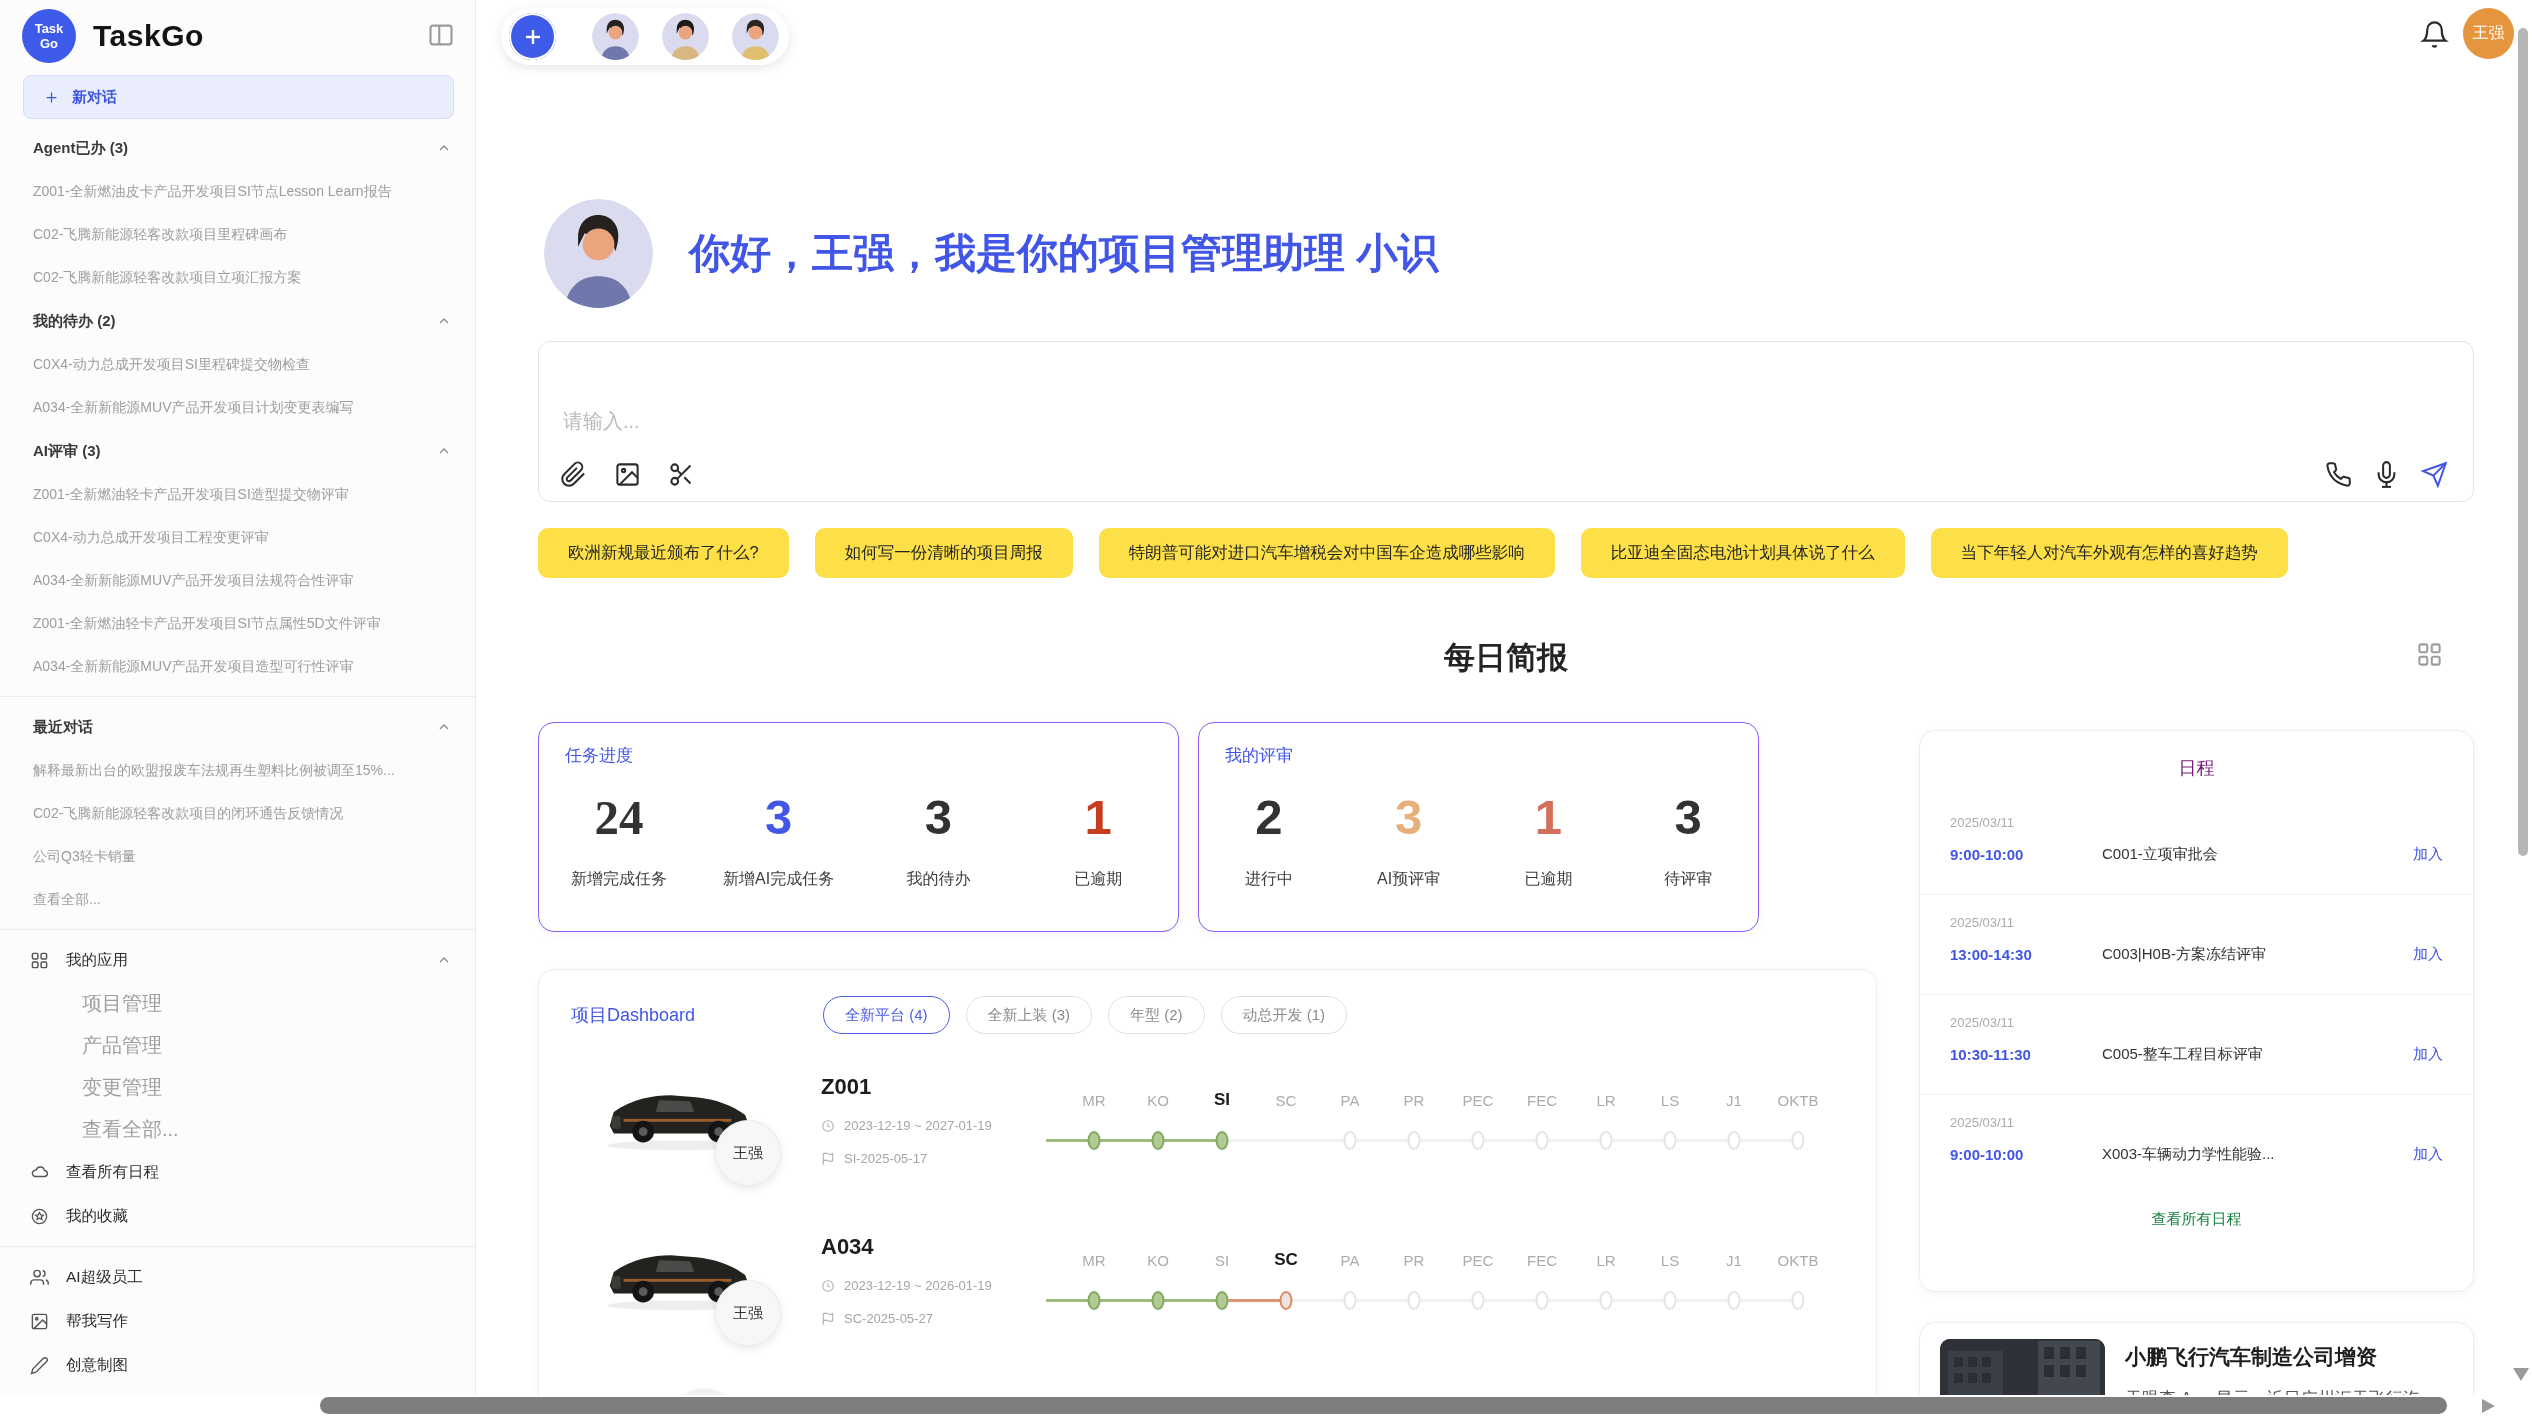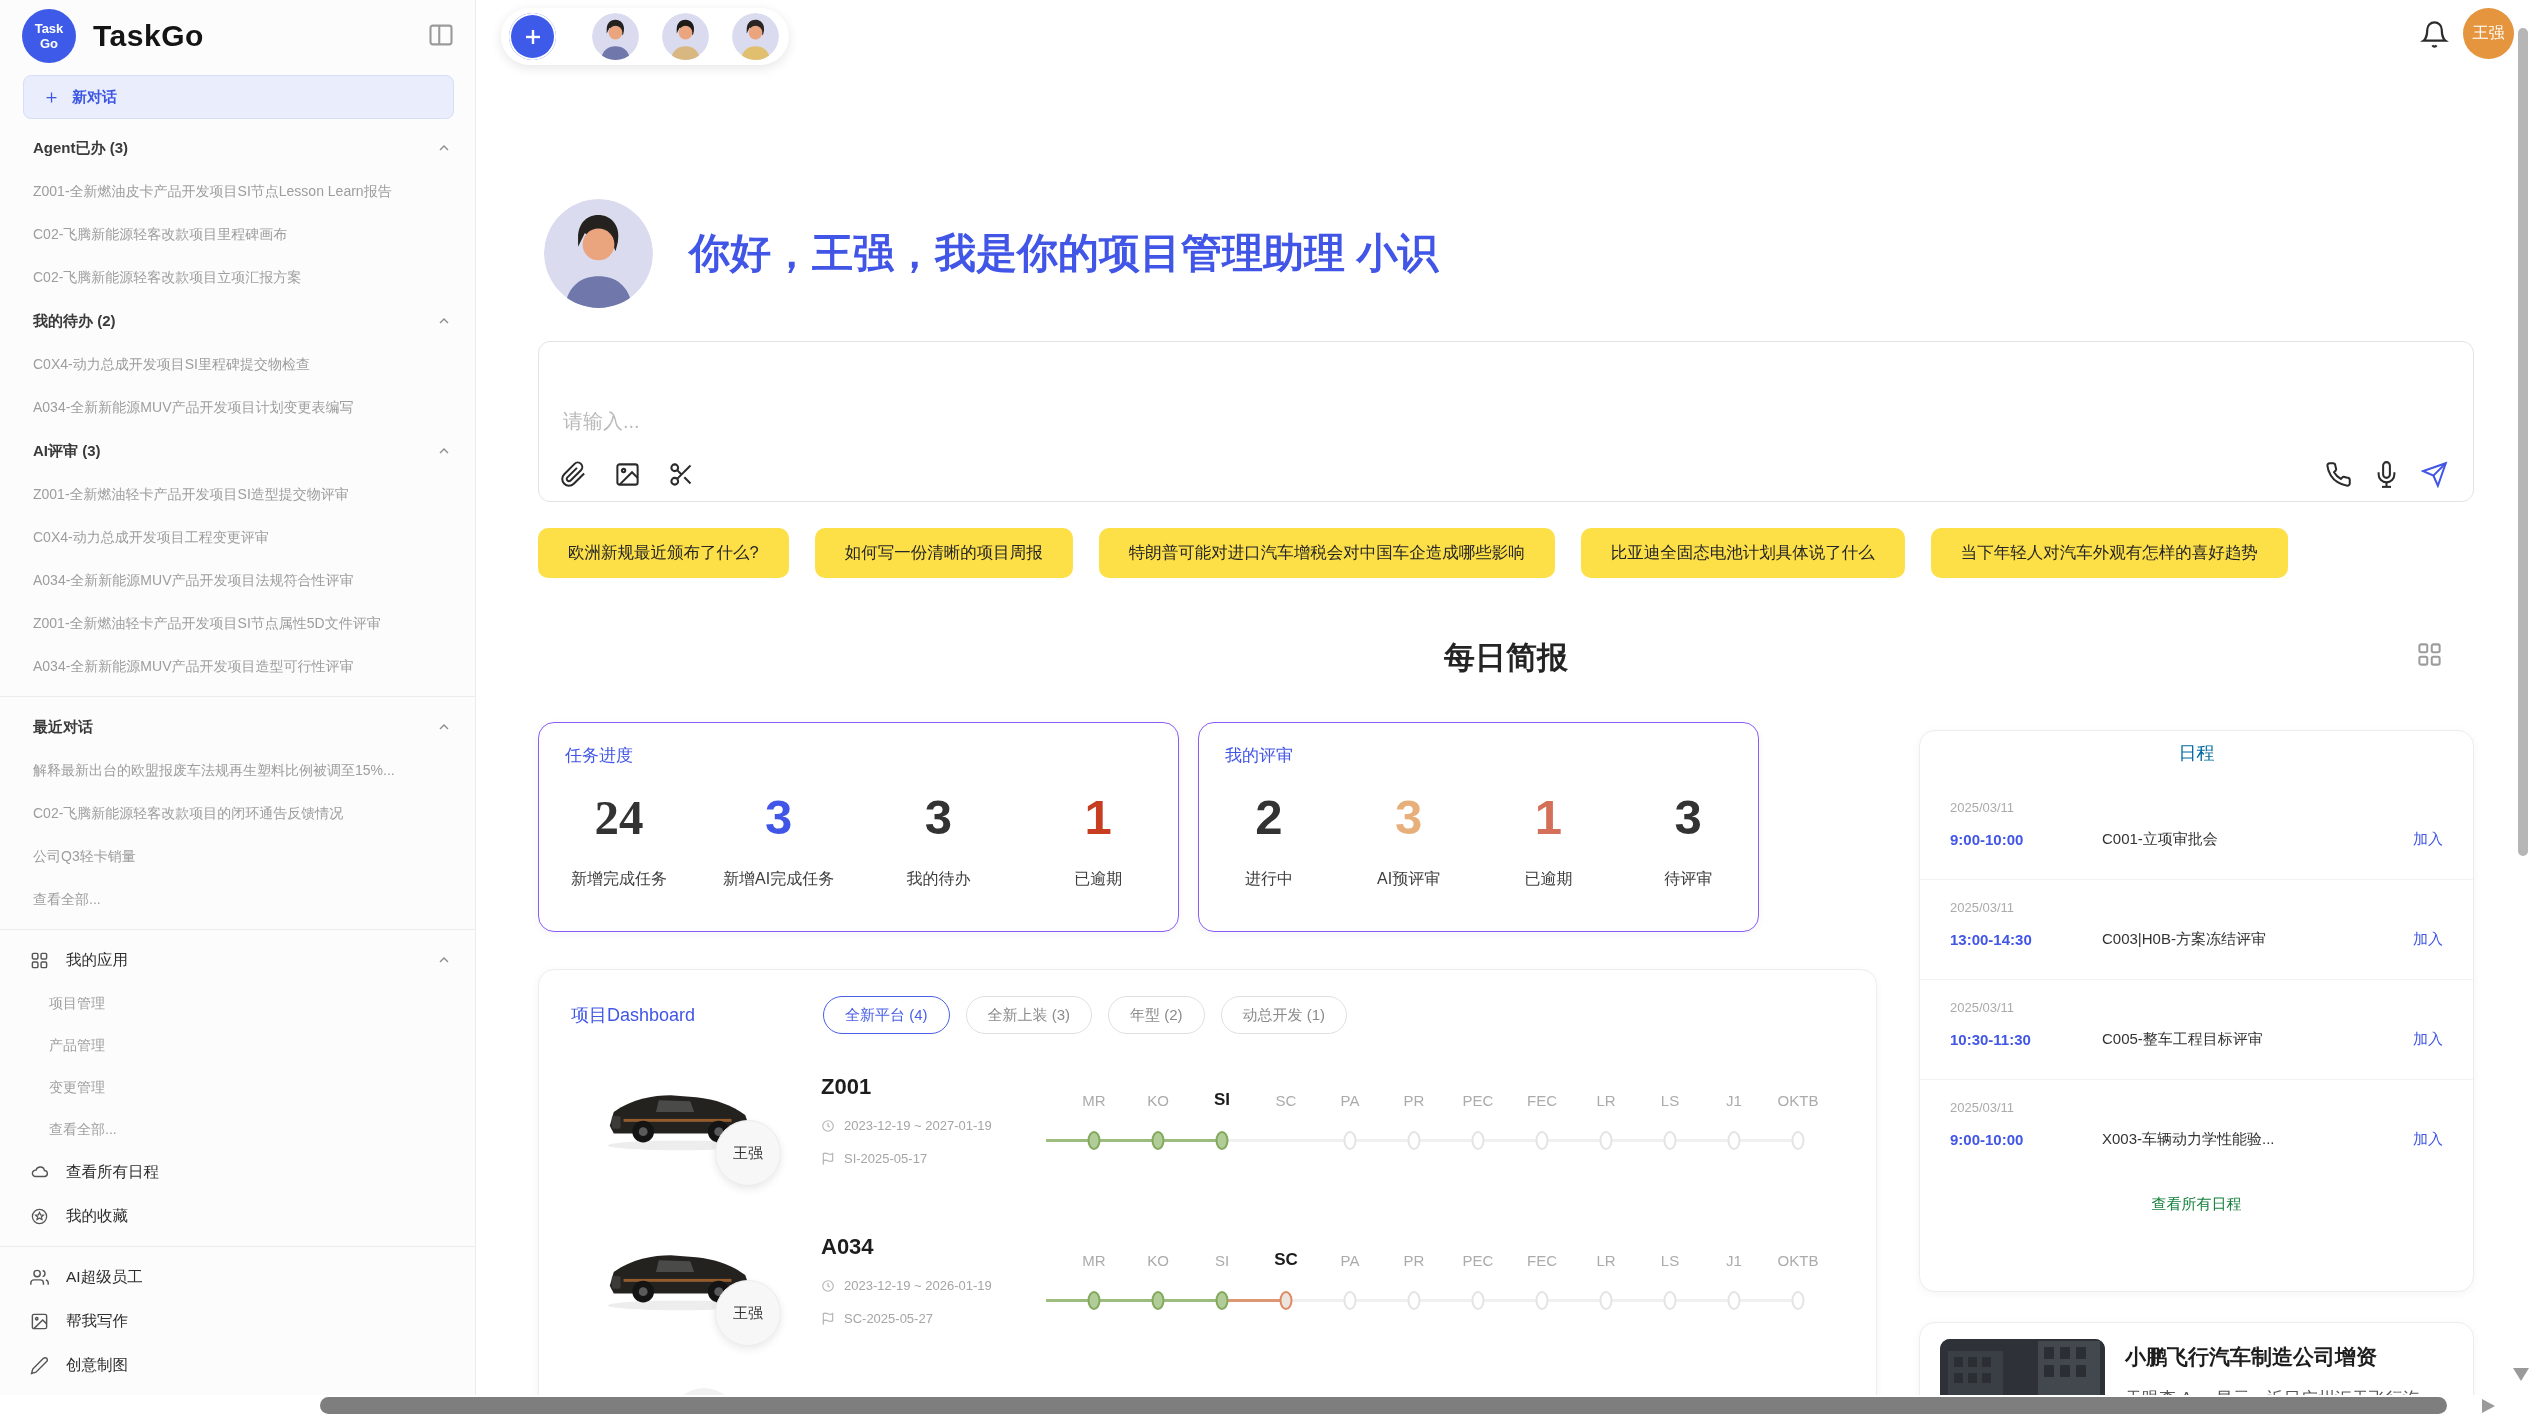--- a/index.html
+++ b/index.html
@@ -19,21 +19,21 @@
               gap:11px; padding-left:18px; cursor:pointer; font-family:inherit; }
   .new-chat .plus-glyph { font-size:19px; font-weight:400; }
   .sb-body { position:absolute; left:0; top:126px; width:476px; }
   .sb-sec-head { height:44px; display:flex; align-items:center; padding:0 24px 0 33px; font-size:15px; color:#3a3a3a; font-weight:600; cursor:pointer; }
   .sb-sec-head .chev { margin-left:auto; width:16px; height:16px; color:#8d8d8d; }
   .sb-item { height:43px; line-height:43px; padding:0 20px 0 33px; font-size:14px; color:#9d9d9d; white-space:nowrap; overflow:hidden; cursor:pointer; }
   .sb-div { border-top:1px solid #ececec; margin:8px 0; }
   .sb-row { height:44px; display:flex; align-items:center; gap:17px; padding:0 24px 0 30px; font-size:15.5px; color:#2e2e2e; cursor:pointer; }
   .sb-row .sb-ic { width:19px; height:19px; color:#555; flex:none; }
   .sb-row .chev { margin-left:auto; width:16px; height:16px; color:#8d8d8d; }
-  .sb-sub { height:42px; line-height:42px; padding-left:49px; font-size:14px; color:#a0a0a0; white-space:nowrap; overflow:hidden; cursor:pointer; }
+  .sb-sub { height:42px; line-height:42px; padding-left:82px; font-size:20px; color:#a0a0a0; white-space:nowrap; overflow:hidden; cursor:pointer; }
 
   
   .topbar-pill { position:absolute; left:501px; top:8px; width:288px; height:57px; background:#fff; border-radius:29px;
                  box-shadow:0 3px 12px rgba(0,0,0,.10); }
   .pill-plus { position:absolute; left:8px; top:5px; width:47px; height:47px; border-radius:50%; background:#3d5be8;
                box-shadow:0 0 0 2px #fff inset; display:flex; align-items:center; justify-content:center; cursor:pointer; }
   .pill-plus svg { width:24px; height:24px; color:#fff; }
   .pill-avatar { position:absolute; top:5px; width:47px; height:47px; border-radius:50%; overflow:hidden; cursor:pointer; }
   .pill-avatar.a1 { left:91px; } .pill-avatar.a2 { left:161px; } .pill-avatar.a3 { left:231px; }
   .bell { position:absolute; left:2420px; top:20px; width:29px; height:29px; color:#2b2b2b; cursor:pointer; }
@@ -98,21 +98,21 @@
   .ms-dot.risk { background:#ece4de; border-color:#dd8a63; }
   .ms-line { position:absolute; top:69px; left:-32px; width:64px; height:3px; background:#f0f0f0; z-index:1; }
   .ms-line.green { background:#9cbd7d; }
   .ms-line.orange { background:#de9773; }
   .ms-line.lead { left:-16px; width:48px; background:#9cbd7d; }
   .row3-hint { position:absolute; left:130px; top:418px; width:70px; height:70px; border-radius:50%; background:#f1f1f1; }
 
   
   .sch-card { position:absolute; left:1919px; top:730px; width:555px; height:562px; background:#fff; border:1px solid #ededed;
               border-radius:16px; box-shadow:0 2px 10px rgba(0,0,0,.045); }
-  .sch-title { text-align:center; margin-top:10px; font-size:18px; color:#0369a1; }
+  .sch-title { text-align:center; margin-top:25px; font-size:18px; color:#701a75; }
   .sch-list { margin-top:15px; }
   .sch-item { padding:20px 30px 30px; border-bottom:1px solid #f2f2f2; }
   .sch-item:last-child { border-bottom:none; }
   .sch-date { font-size:13px; color:#ababab; }
   .sch-row { display:flex; align-items:center; margin-top:15px; }
   .sch-time { font-size:15px; font-weight:700; color:#4155e6; width:152px; flex:none; }
   .sch-name { font-size:15px; color:#333; flex:1; white-space:nowrap; overflow:hidden; }
   .sch-join { font-size:15px; color:#4155e6; cursor:pointer; flex:none; }
   .sch-footer { text-align:center; font-size:15px; color:#15803d; margin-top:16px; cursor:pointer; }
 

